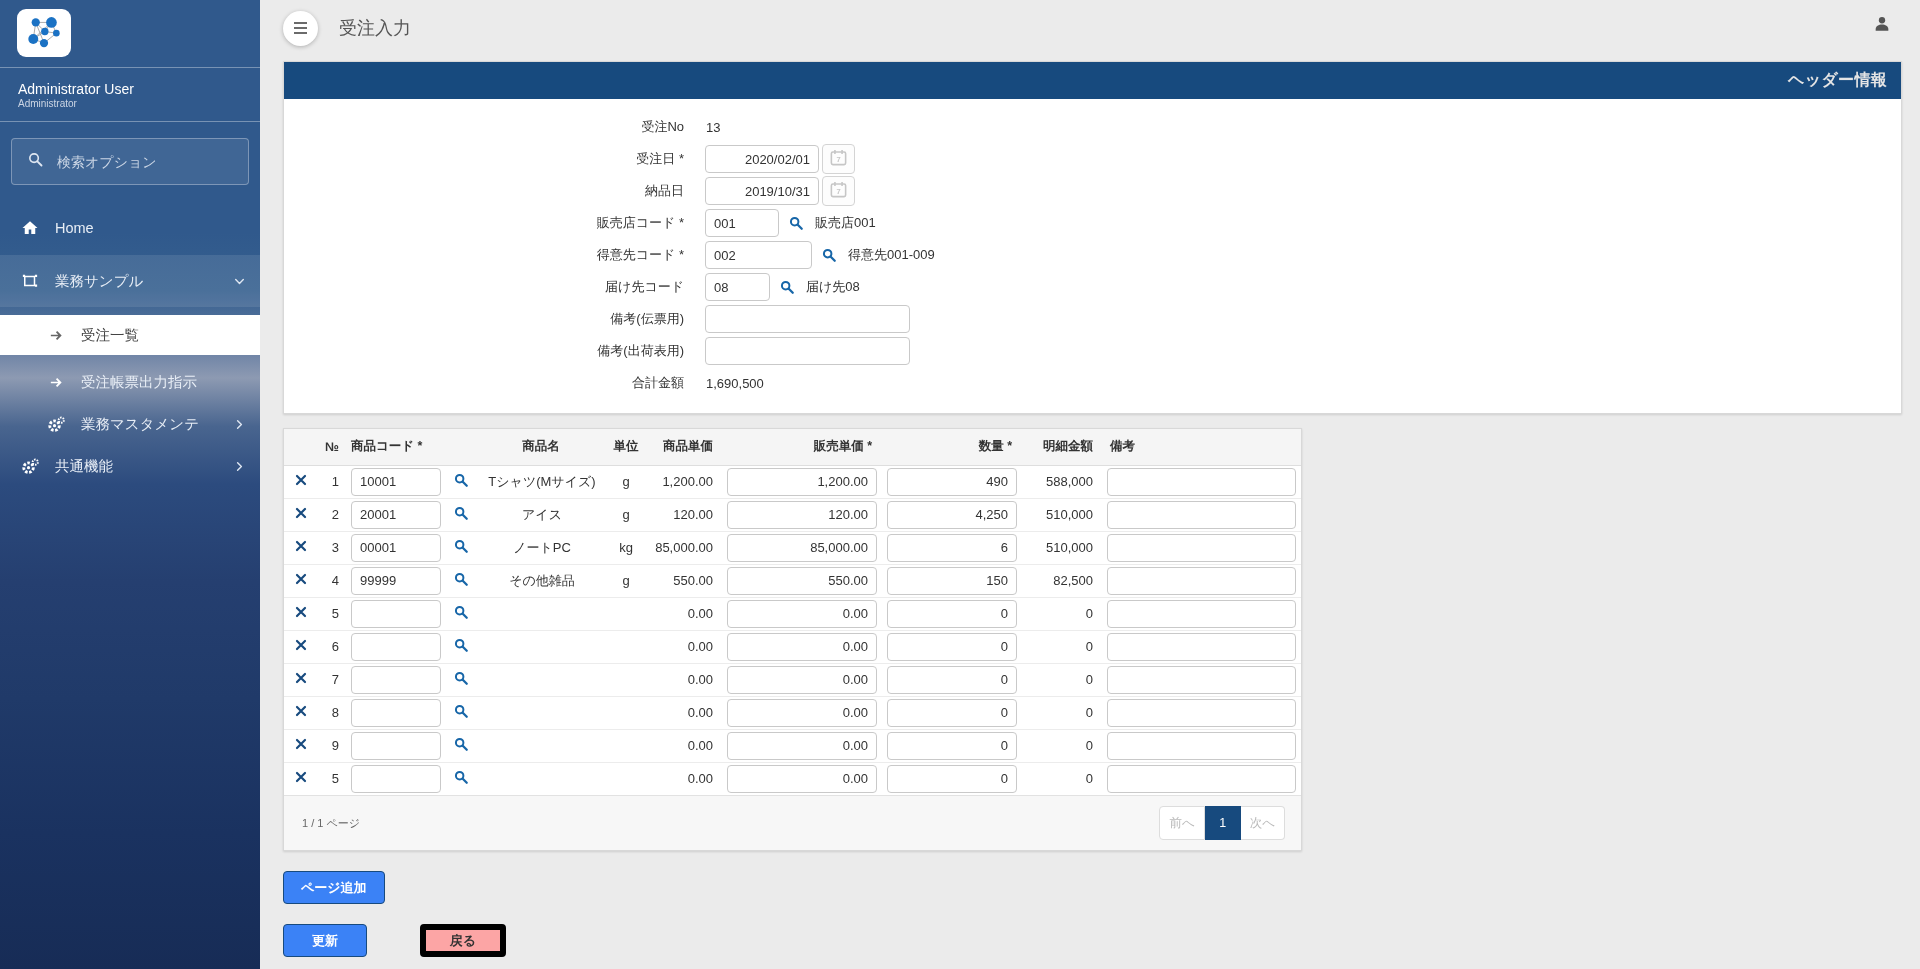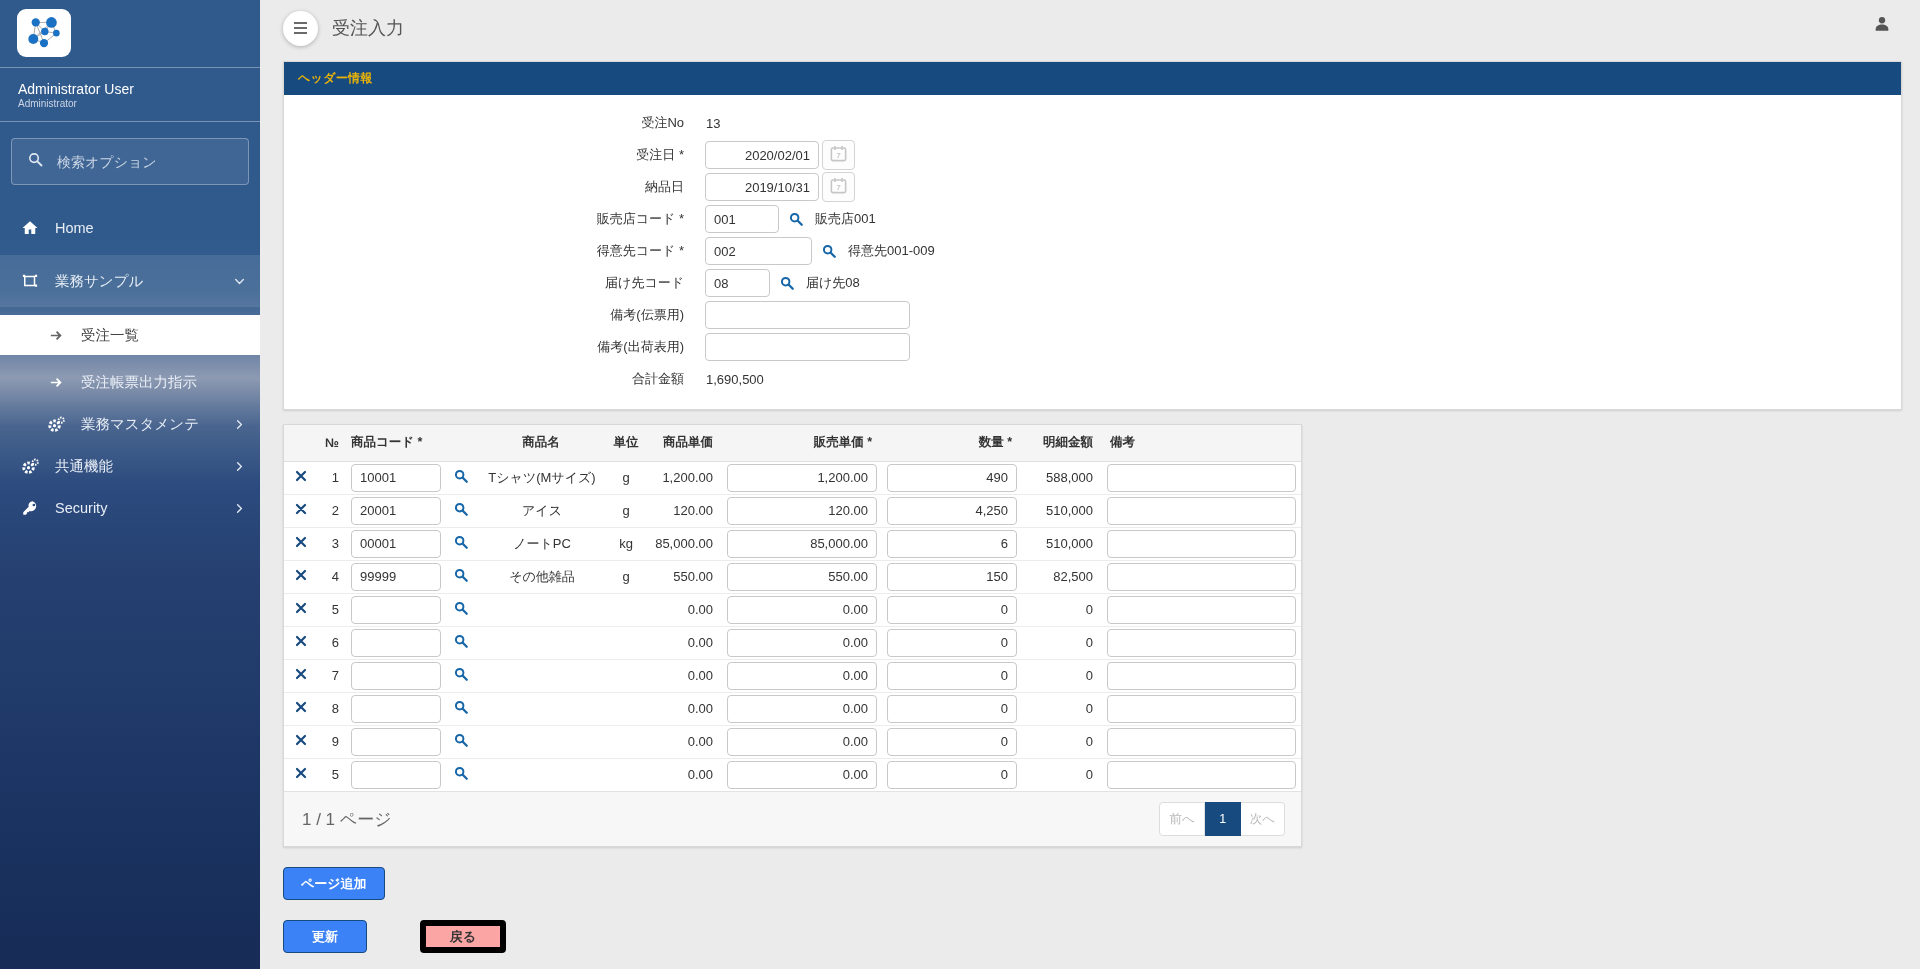--- a/index.html
+++ b/index.html
@@ -55,36 +55,36 @@
   .side-item .si-chev { margin-left:auto; color:#dfe7f2; display:flex; }
   .side-item.group-open { background:rgba(255,255,255,.10); min-height:52px; margin:6px 0 8px 0; }
   .side-item.child { padding-left:46px; }
   .side-item.active {
     background:#fff; color:#444; min-height:40px; margin:4px 0 6px 0;
   }
   .side-item.active .si-icon { color:#666; }
 
   
   .main { flex:1; position:relative; padding:0 0 0 23px; }
-  .topbar { height:56px; display:flex; align-items:center; gap:14px; }
+  .topbar { height:56px; display:flex; align-items:center; gap:21px; }
   .burger {
     width:35px; height:35px; border-radius:50%; background:#fff;
     box-shadow:0 1px 4px rgba(0,0,0,.25);
     display:flex; flex-direction:column; align-items:center; justify-content:center; gap:3px;
     cursor:pointer; border:0;
   }
   .burger span { display:block; width:13px; height:2px; background:#6b6b6b; }
   .page-title { font-size:18px; color:#555; }
   .user-btn { position:absolute; top:13px; right:22px; background:none; border:0; cursor:pointer; }
 
   .card { background:#fff; border:1px solid #d8d8d8; box-shadow:0 1px 2px rgba(0,0,0,.12); }
   .header-card { width:1619px; margin-top:5px; }
   .card-bar {
-    background:#174A7E; color:#eab308; font-weight:bold; font-size:12px;
-    padding:8px 14px; letter-spacing:.3px;
+    background:#174A7E; color:#e5e5e5; font-weight:bold; font-size:16px;
+    padding:8px 14px; letter-spacing:.3px;text-align:right;
   }
   .form { padding:12px 0 14px 0; }
   .frow { display:flex; align-items:center; min-height:32px; }
   .flabel {
     width:421px; flex:0 0 421px; text-align:right; padding-right:21px;
     font-size:13px; color:#333;
   }
   .fvalue { display:flex; align-items:center; }
   .inp {
     height:28px; border:1px solid #c9c9c9; border-radius:4px; background:#fff;
@@ -129,21 +129,21 @@
   .td-x { text-align:center; }
   .td-x span { cursor:pointer; display:inline-flex; }
   .td-search { text-align:center; }
   .td-search span { cursor:pointer; display:inline-flex; color:#1766A8; }
   .cell-inp { width:100%; }
   .tfoot {
     background:#f7f7f7; border-top:1px solid #e2e2e2;
     display:flex; align-items:center; justify-content:space-between;
     padding:10px 16px 10px 18px;
   }
-  .pg-info { font-size:17px; color:#666; }
+  .pg-info { font-size:11px; color:#666; }
   .pg-group { display:flex; }
   .pg-btn {
     min-width:40px; height:34px; background:#fff; border:1px solid #ddd;
     color:#b9b9b9; font-size:12.5px; display:flex; align-items:center; justify-content:center;
     padding:0 9px; cursor:default; font-family:inherit;
   }
   .pg-prev { border-radius:4px 0 0 4px; }
   .pg-next { border-radius:0 4px 4px 0; border-left:0; }
   .pg-cur {
     min-width:36px; padding:0; background:#174A7E; border:1px solid #174A7E;
@@ -256,33 +256,20 @@
         </div>
         <div class="side-item">
           <span class="si-icon">
             <svg viewBox="0 0 24 24" width="19" height="19">
               <circle cx="9.5" cy="13.5" r="6" fill="none" stroke="currentColor" stroke-width="3.6" stroke-dasharray="3.2 2"></circle>
               <circle cx="9.5" cy="13.5" r="2" fill="currentColor"></circle>
               <circle cx="18" cy="6.5" r="3.3" fill="none" stroke="currentColor" stroke-width="2.4" stroke-dasharray="2 1.4"></circle>
             </svg>
           </span>
           <span class="si-label">共通機能</span>
-          <span class="si-chev">
-            <svg viewBox="0 0 24 24" width="13" height="13">
-              <path d="M8.5 5l7 7-7 7" fill="none" stroke="currentColor" stroke-width="2.6" stroke-linecap="round" stroke-linejoin="round"></path>
-            </svg>
-          </span>
-        </div>
-        <div class="side-item">
-          <span class="si-icon">
-            <svg viewBox="0 0 24 24" width="18" height="18">
-              <path fill="currentColor" d="M15.5 3a5.5 5.5 0 0 0-5.2 7.3L3 17.6V21h3.4l1.5-1.5v-2h2l1.6-1.6A5.5 5.5 0 1 0 15.5 3zm1.7 3.2a1.8 1.8 0 1 1 0 3.6 1.8 1.8 0 0 1 0-3.6z"></path>
-            </svg>
-          </span>
-          <span class="si-label">Security</span>
           <span class="si-chev">
             <svg viewBox="0 0 24 24" width="13" height="13">
               <path d="M8.5 5l7 7-7 7" fill="none" stroke="currentColor" stroke-width="2.6" stroke-linecap="round" stroke-linejoin="round"></path>
             </svg>
           </span>
         </div>
       </nav>
   </aside>
 
   <main class="main">

